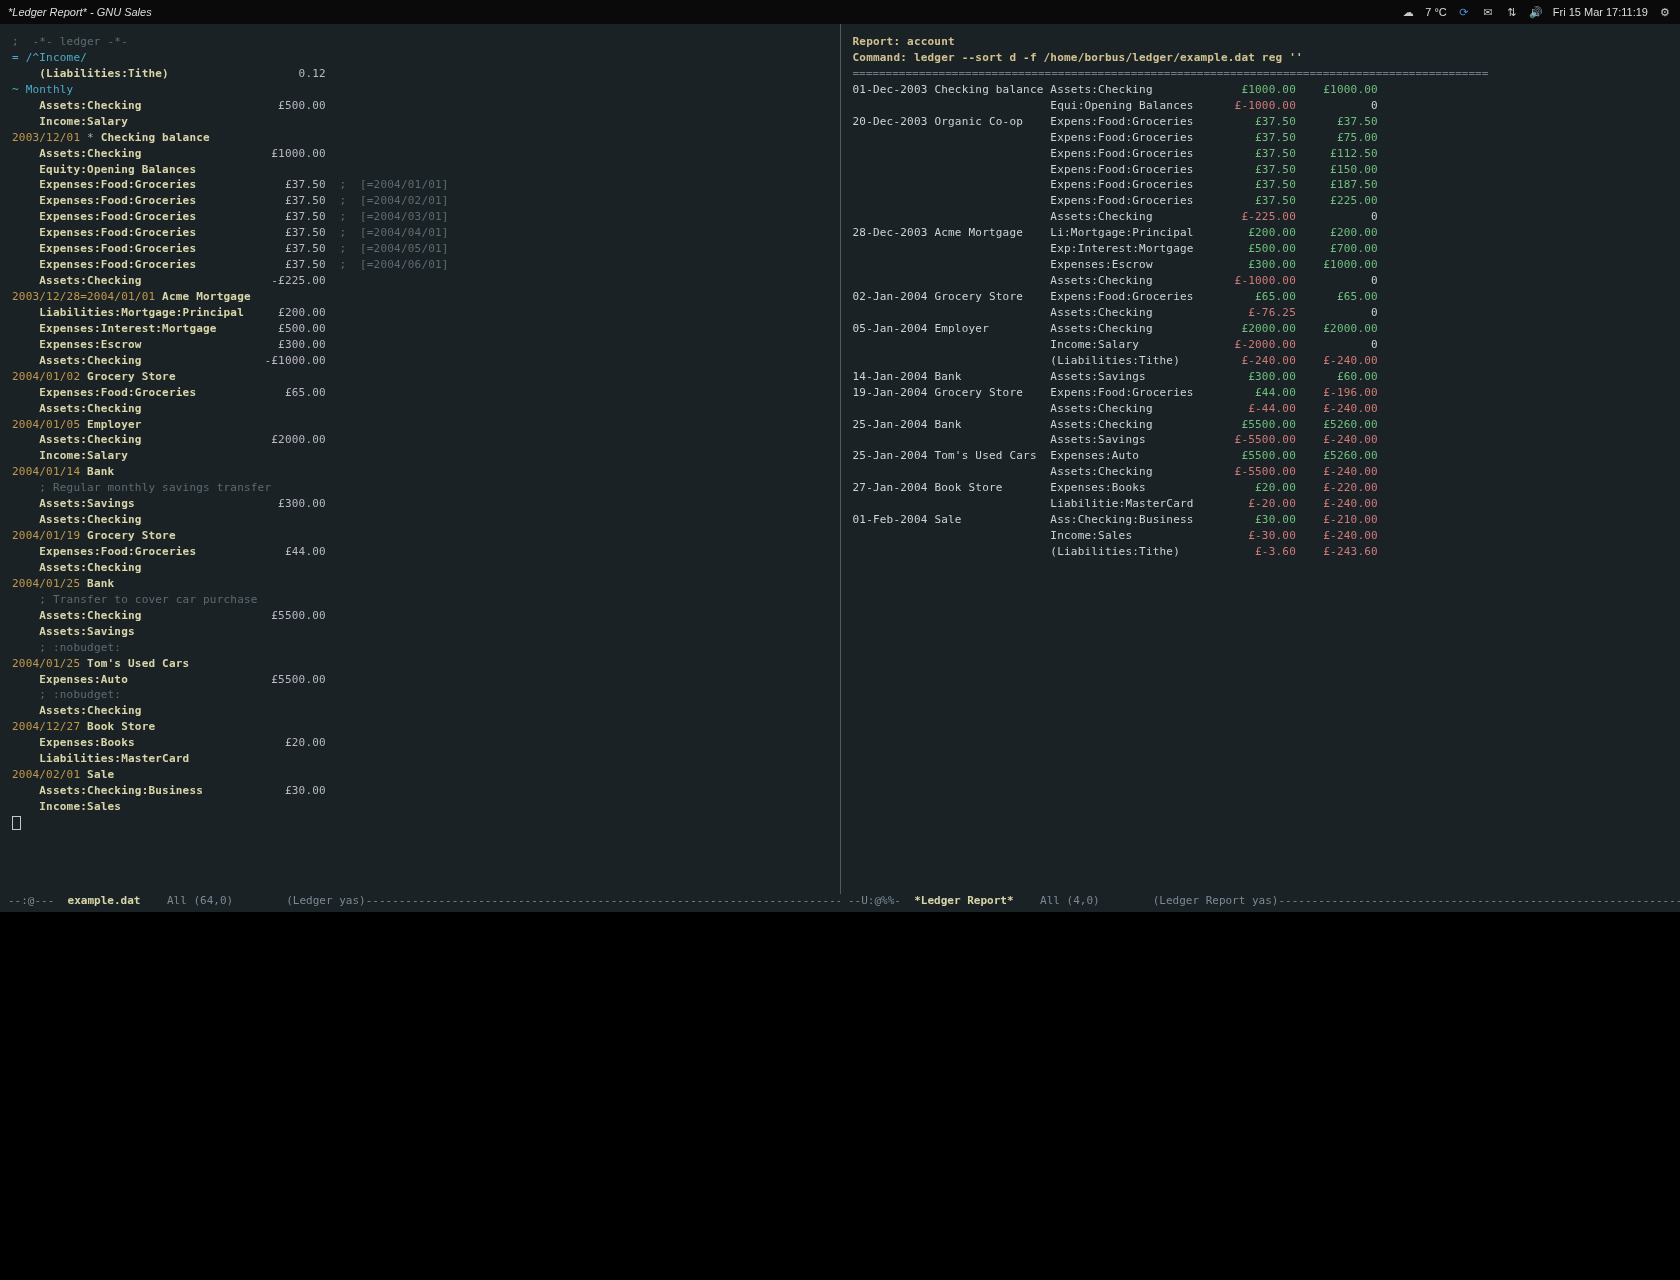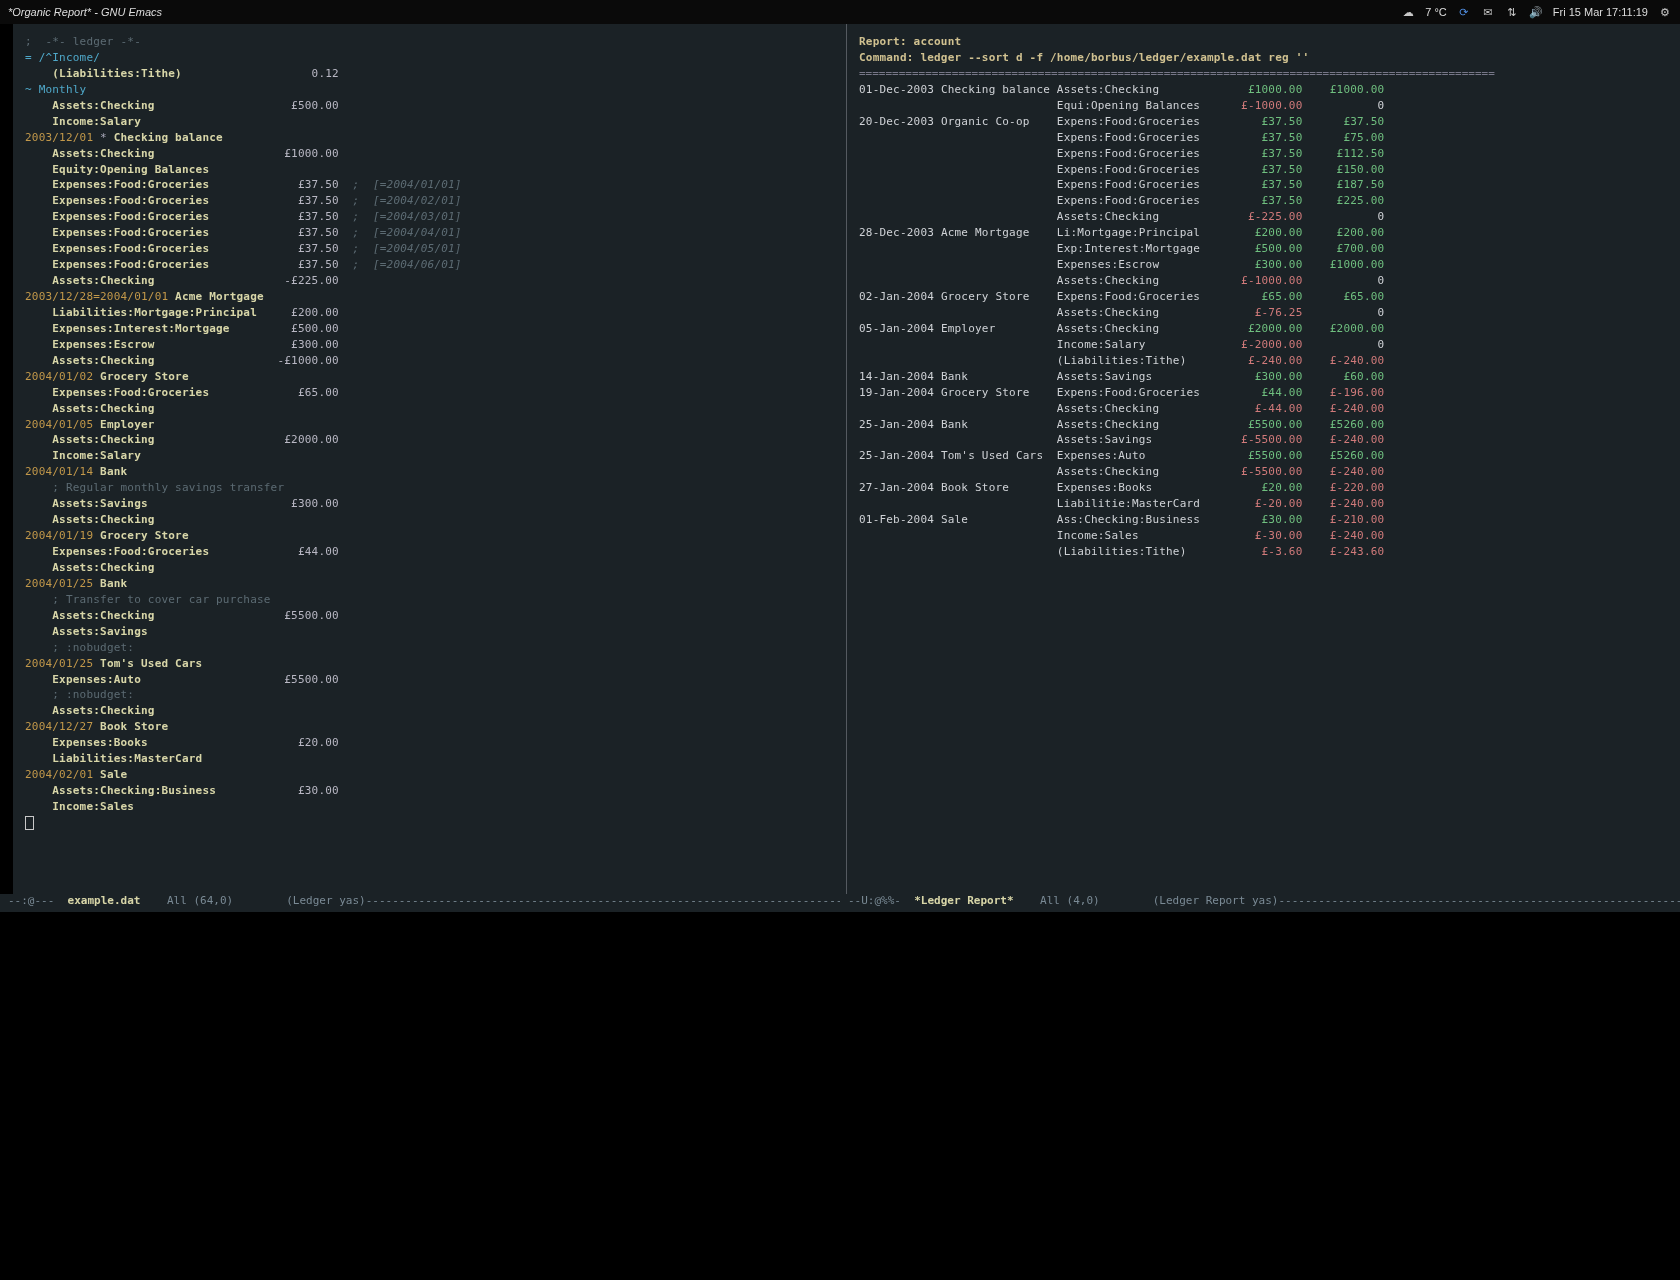--- a/index.html
+++ b/index.html
@@ -25,32 +25,31 @@
   }
   .topbar-title { flex: 0 0 auto; font-style: italic; }
   .topbar-spacer { flex: 1; }
   .topbar-right { display:flex; align-items:center; gap:10px; }
   .topbar-icon { width:14px; height:14px; display:inline-flex; align-items:center; justify-content:center; opacity:0.9;}
   .work {
     height: 870px;
     display: flex;
     background: #1b2226;
     color: #aab;
-    margin-left: 13px;
   }
   .pane { flex:1; padding: 10px 12px 0 12px; overflow:hidden; }
   .pane-left { border-right: 1px solid #555a60; }
   .line { white-space: pre; line-height: 1.45; font-size:11px; letter-spacing:0.2px;}
   .comment { color:#5c6b73; }
   .directive { color:#4fa8c9; }
   .date { color:#c2984a; }
   .payee { color:#d8d6a8; font-weight: bold; }
   .account { color:#d8d6a8; font-weight: bold; }
   .amount { color:#b9b8c4; }
-  .effdate { color:#5c6b73;font-style:italic; }
+  .effdate { color:#5c6b73; }
   .hdr { color:#d0c190; font-weight:bold; }
   .rule { color:#778; letter-spacing:0;}
   .pos { color:#6fbf7f; }
   .neg { color:#d07a7a; }
   .white { color:#cfd2d6; }
   .modeline-row {
     height: 18px;
     background: #1b2226;
     display:flex;
     font-size:11px;
@@ -64,21 +63,21 @@
     overflow:hidden;
   }
   .modeline .buf { color:#d8d6a8; font-weight:bold;margin-top:36px;}
   .below { height: calc(1280px - 24px - 870px - 18px); background:#000;}
   .cursor { display:inline-block; width:7px; height:12px; border:1px solid #c8c8c8; background:transparent; vertical-align:middle;}
 </style>
 </head>
 <body>
 
 <div class="topbar">
-  <span class="topbar-title">*Organic Report* - GNU Emacs</span>
+  <span class="topbar-title">*Ledger Report* - GNU Sales</span>
   <span class="topbar-spacer"></span>
   <span class="topbar-right">
     <span class="topbar-icon">☁</span>
     <span>7 °C</span>
     <span class="topbar-icon" style="color:#5aa0ff">⟳</span>
     <span class="topbar-icon">✉</span>
     <span class="topbar-icon">⇅</span>
     <span class="topbar-icon">🔊</span>
     <span>Fri 15 Mar 17:11:19</span>
     <span class="topbar-icon">⚙</span>

